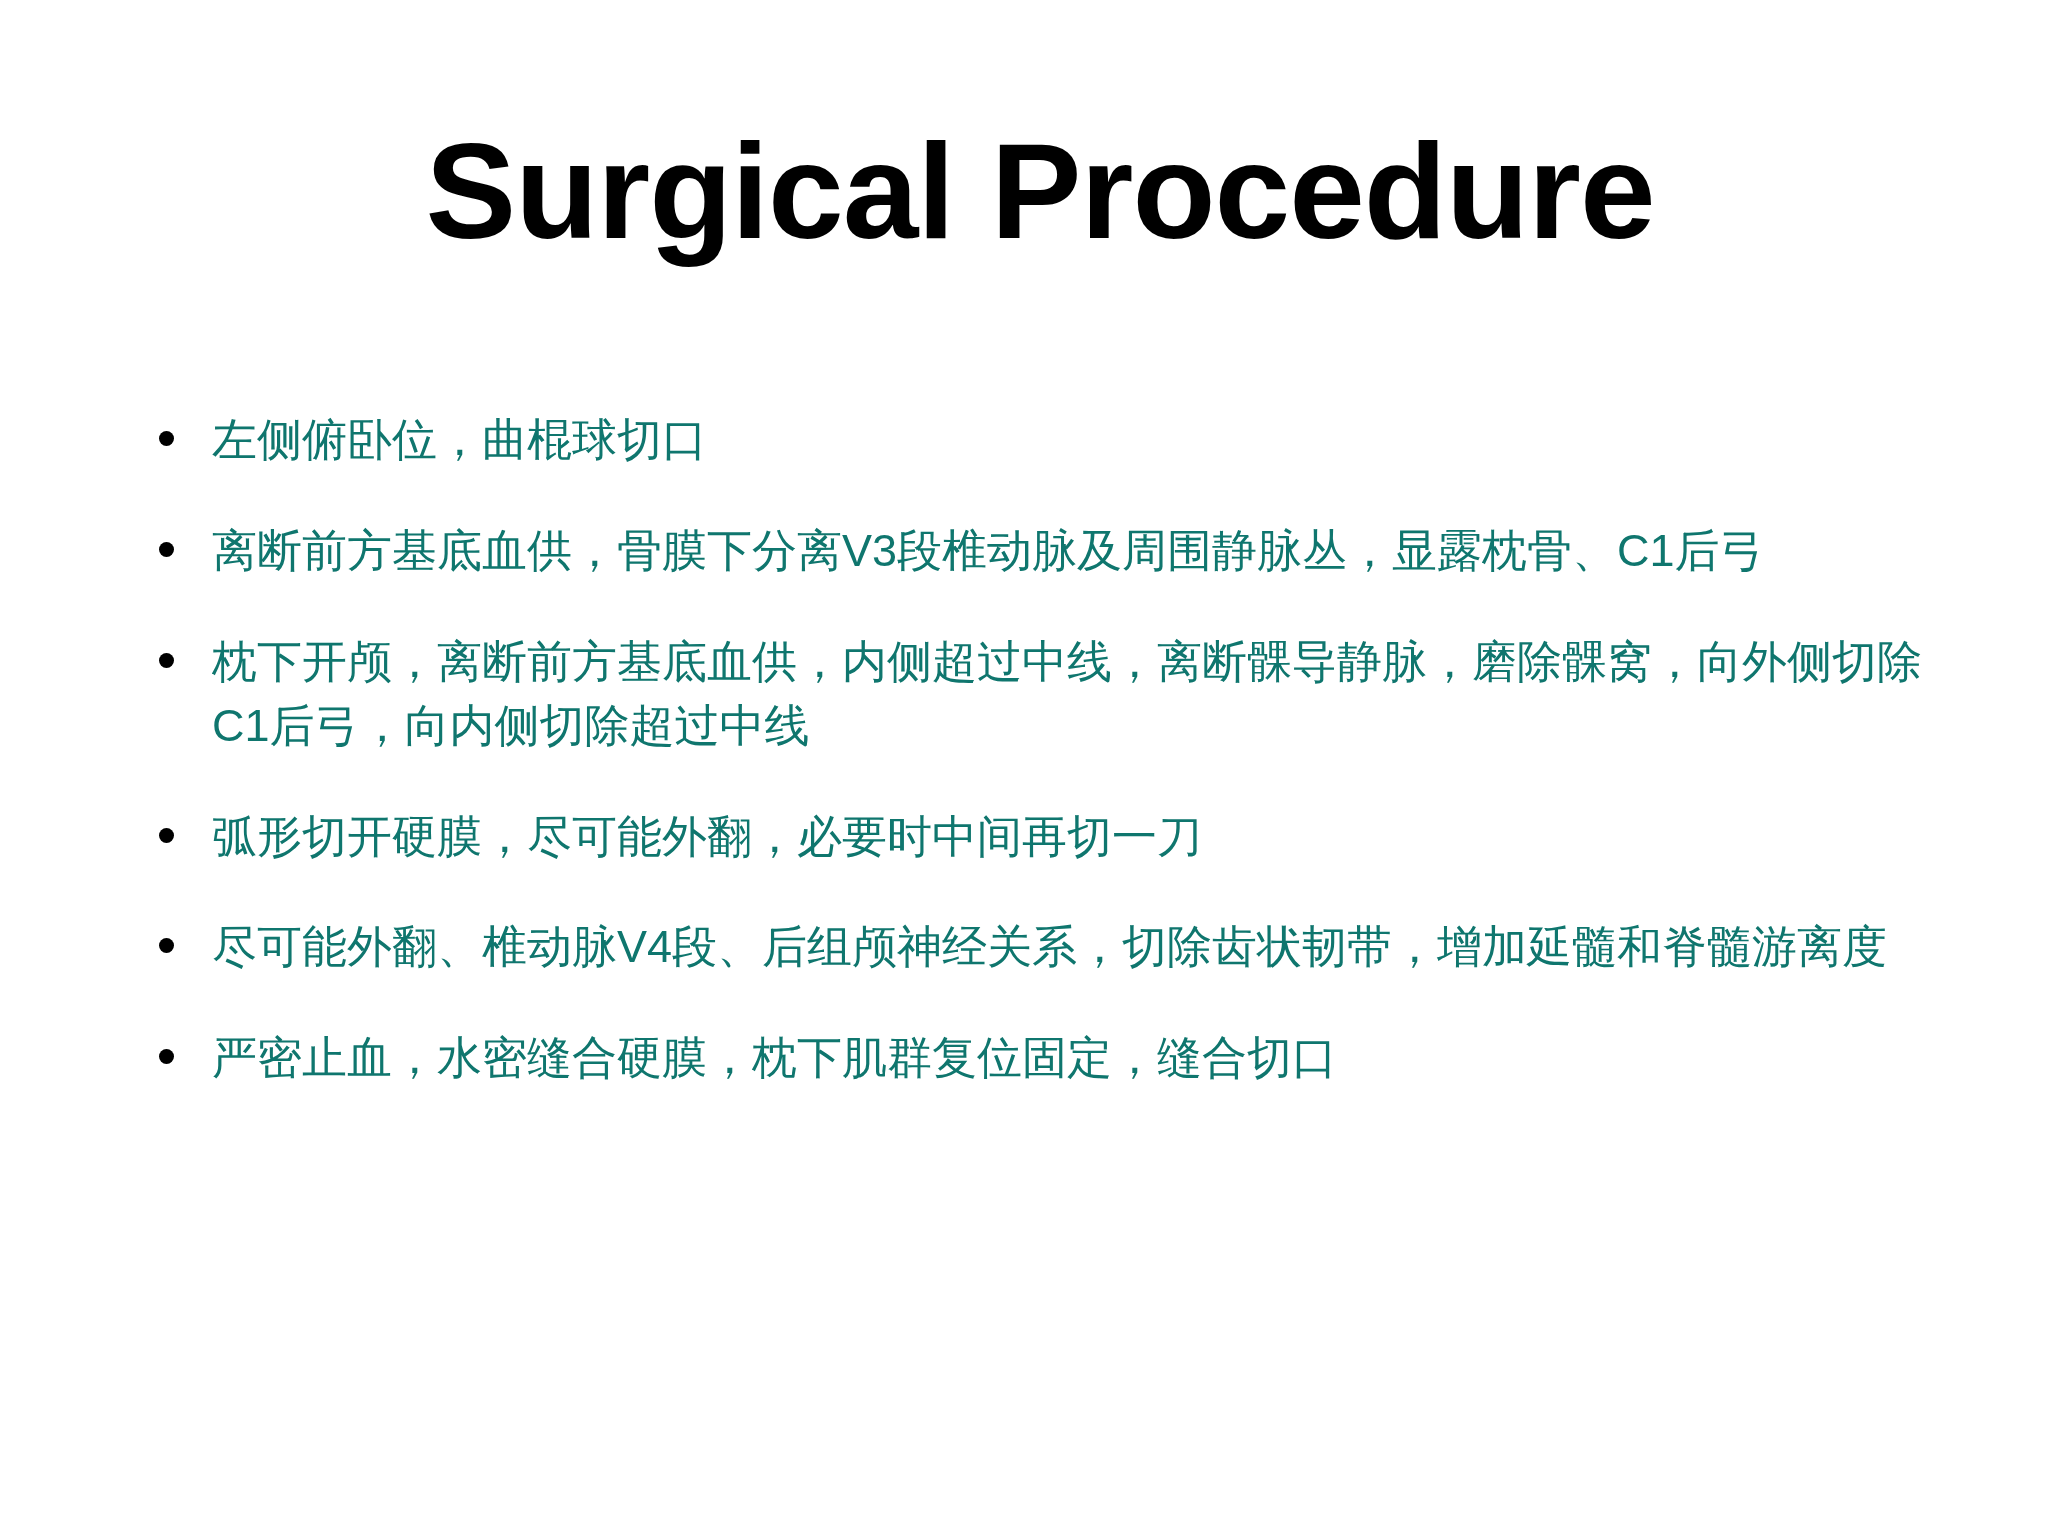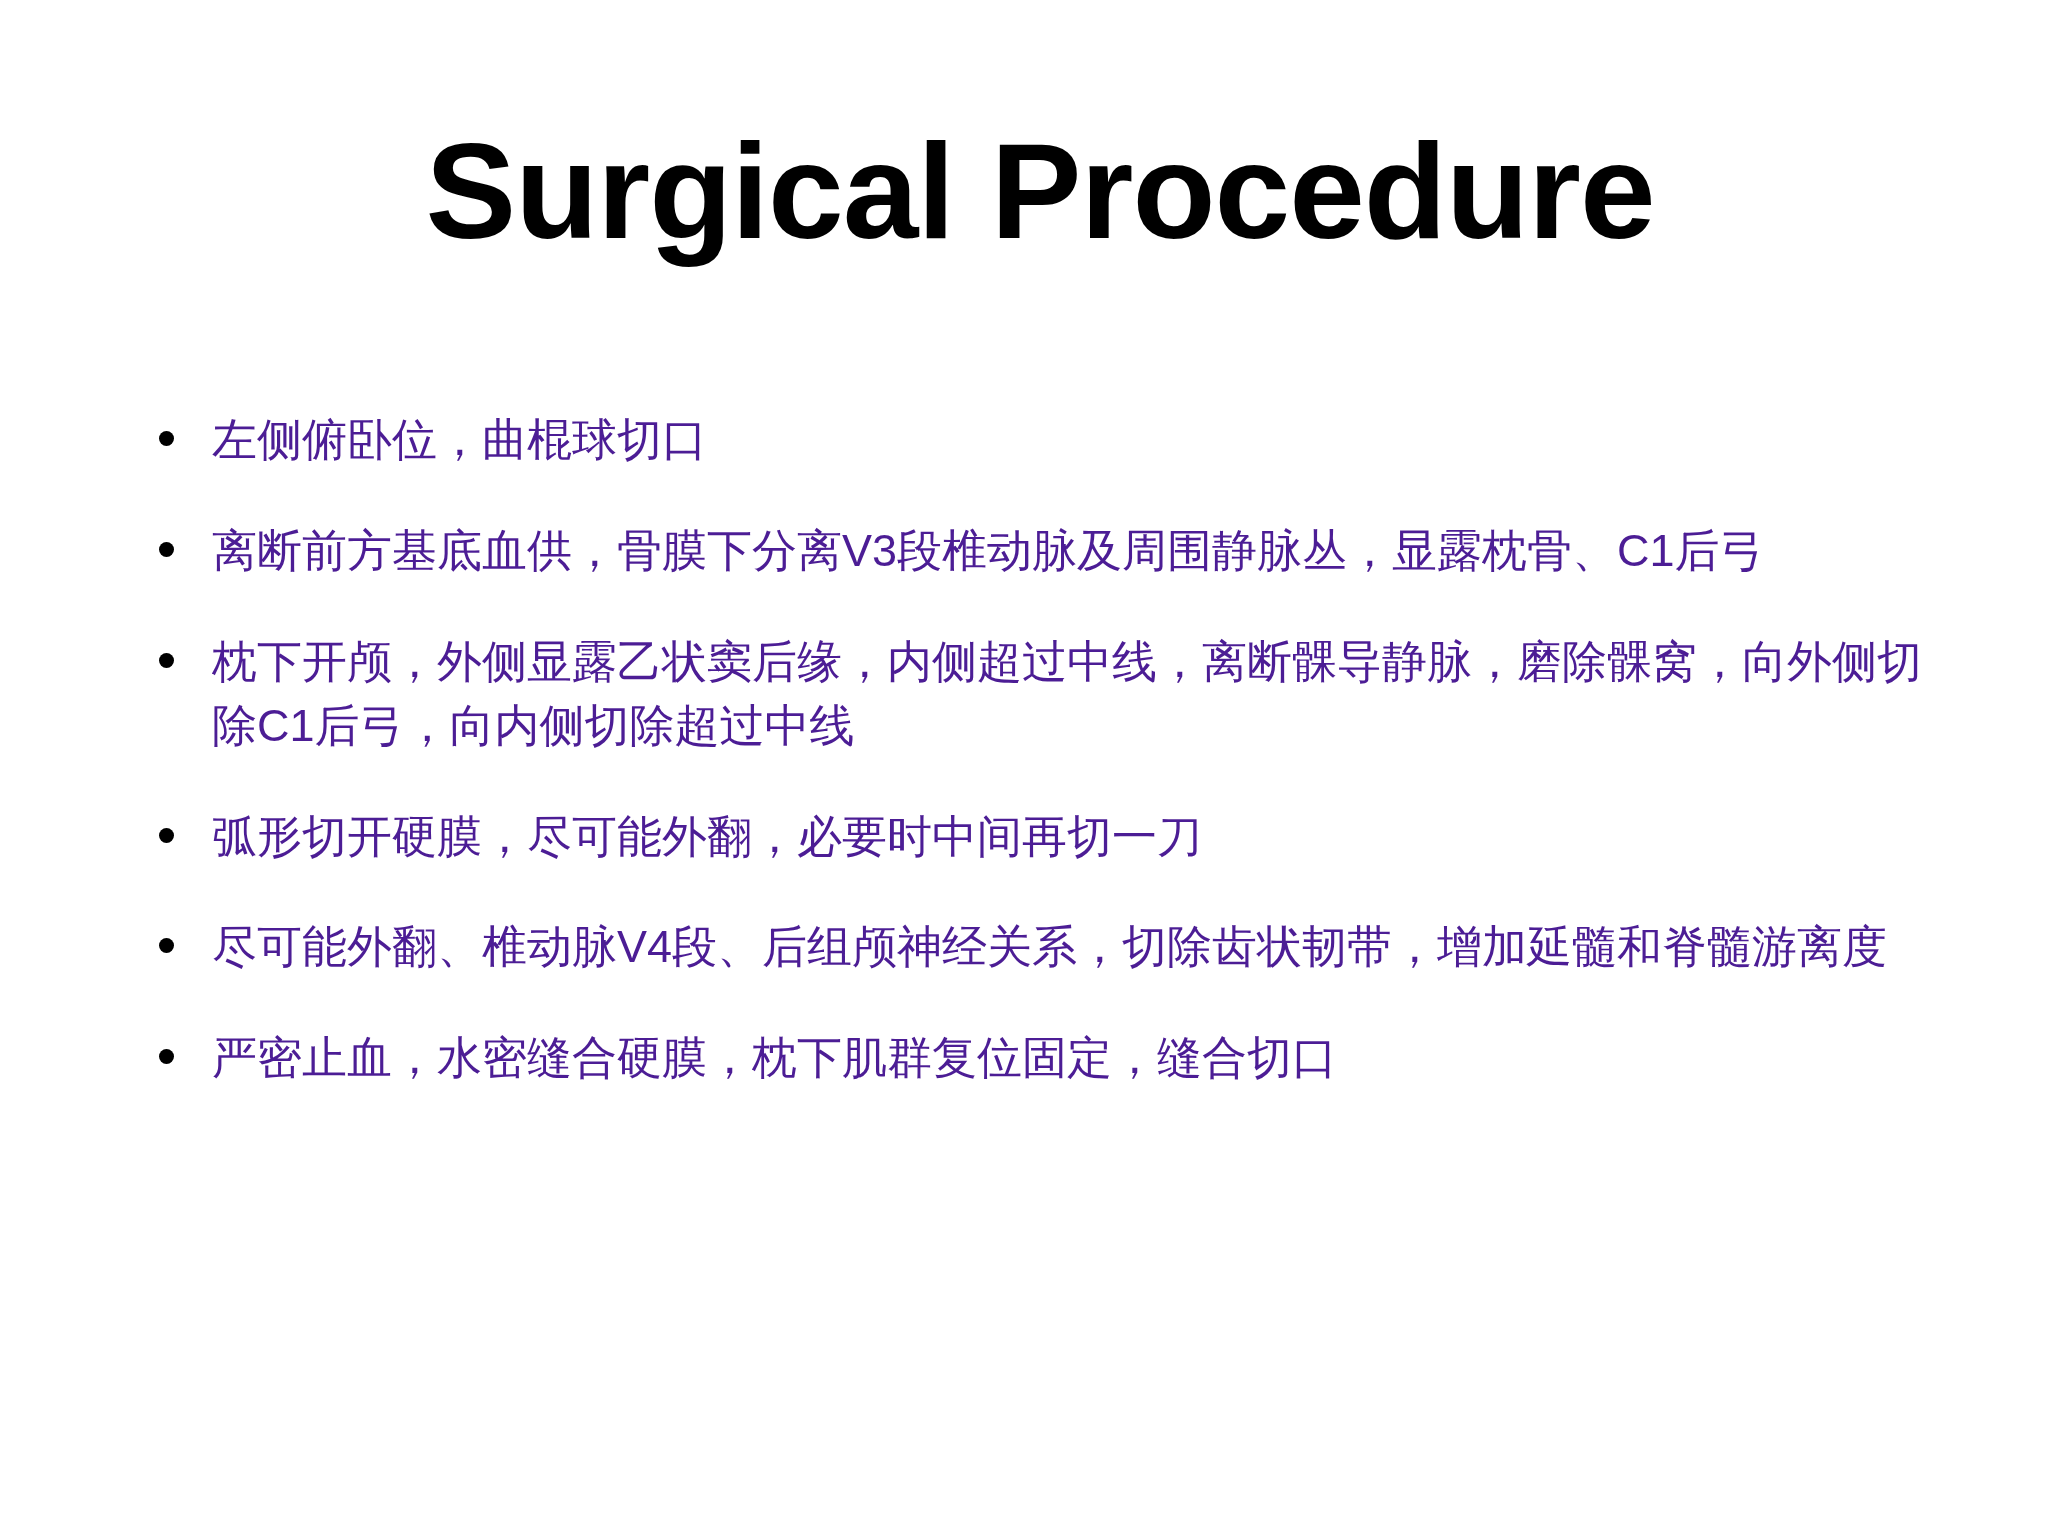--- a/index.html
+++ b/index.html
@@ -41,21 +41,21 @@
     list-style: none;
     margin: 0;
     padding: 0;
   }
   .bullet-item {
     position: relative;
     padding-left: 72px;
     margin-bottom: 47px;
     font-size: 45px;
     line-height: 1.42;
-    color: #4c1d95;
+    color: #0f766e;
     font-weight: 400;
   }
   .bullet-item:last-child {
     margin-bottom: 0;
     margin-top: 27px;
   }
   .bullet-dot {
     position: absolute;
     left: 19px;
     top: 23px;
@@ -80,21 +80,21 @@
     <li class="bullet-item">
       <span class="bullet-dot"></span>
       <span class="bullet-text">左侧俯卧位，曲棍球切口</span>
     </li>
     <li class="bullet-item">
       <span class="bullet-dot"></span>
       <span class="bullet-text">离断前方基底血供，骨膜下分离V3段椎动脉及周围静脉丛，显露枕骨、C1后弓</span>
     </li>
     <li class="bullet-item">
       <span class="bullet-dot"></span>
-      <span class="bullet-text">枕下开颅，外侧显露乙状窦后缘，内侧超过中线，离断髁导静脉，磨除髁窝，向外侧切除C1后弓，向内侧切除超过中线</span>
+      <span class="bullet-text">枕下开颅，离断前方基底血供，内侧超过中线，离断髁导静脉，磨除髁窝，向外侧切除C1后弓，向内侧切除超过中线</span>
     </li>
     <li class="bullet-item">
       <span class="bullet-dot"></span>
       <span class="bullet-text">弧形切开硬膜，尽可能外翻，必要时中间再切一刀</span>
     </li>
     <li class="bullet-item">
       <span class="bullet-dot"></span>
       <span class="bullet-text">尽可能外翻、椎动脉V4段、后组颅神经关系，切除齿状韧带，增加延髓和脊髓游离度</span>
     </li>
     <li class="bullet-item">

